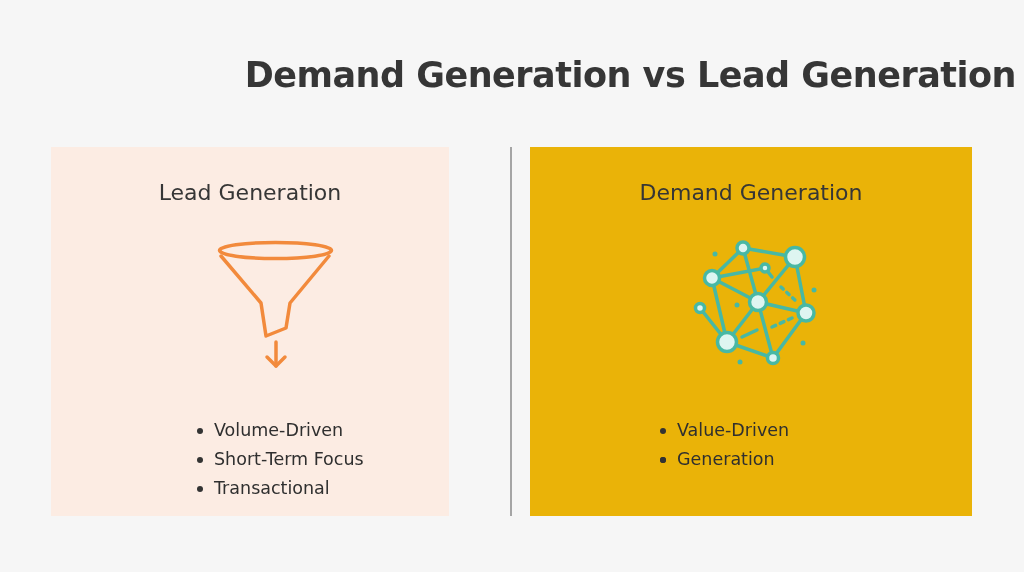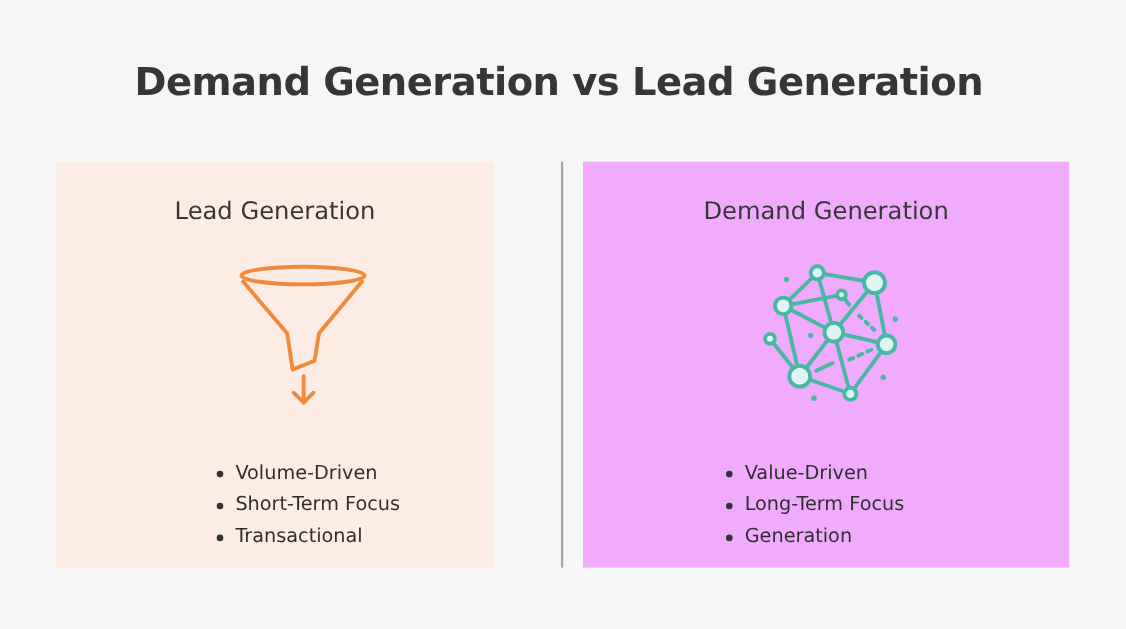--- a/index.html
+++ b/index.html
@@ -5,33 +5,33 @@
     html, body { margin: 0; padding: 0; }
     body {
       width: 1024px; height: 572px; overflow: hidden;
       background: #f6f6f6;
       position: relative;
       font-family: "DejaVu Sans", "Liberation Sans", sans-serif;
       color: #333333;
     }
     .main-title {
       position: absolute; left: 0; top: 50px; width: 1016px;
-      text-align: center;
+      text-align: right;
       font-family: "DejaVu Sans", sans-serif;
       font-weight: bold;
       font-size: 35px;
       letter-spacing: -0.5px;
       color: #363636;
       line-height: 50px;
     }
     .panel {
       position: absolute; top: 147px; height: 369px;
     }
     .panel.left { left: 51px; width: 398px; background: #fcece3; }
-    .panel.right { left: 530px; width: 442px; background: #f0abfc; }
+    .panel.right { left: 530px; width: 442px; background: #eab308; }
     .divider {
       position: absolute; left: 510px; top: 147px; width: 2px; height: 369px;
       background: #a5a5a5;
     }
     .panel-title {
       position: absolute; left: 0; top: 30px; width: 100%;
       text-align: center;
       font-size: 22px;
       color: #363636;
       line-height: 32px;
@@ -130,16 +130,16 @@
         <circle cx="715" cy="254" r="2.5"></circle>
         <circle cx="737" cy="305" r="2.5"></circle>
         <circle cx="814" cy="290" r="2.5"></circle>
         <circle cx="803" cy="343" r="2.5"></circle>
         <circle cx="740" cy="362" r="2.5"></circle>
       </g>
     </svg>
   </div>
   <ul class="bullets">
     <li><span class="dot"></span><span>Value-Driven</span></li>
-    <li><span class="dot"></span><span>Long-Term Focus</span></li>
+    <li><span class="dot"></span></li>
     <li><span class="dot"></span><span>Generation</span></li>
   </ul>
 </div>
 
 </body></html>

